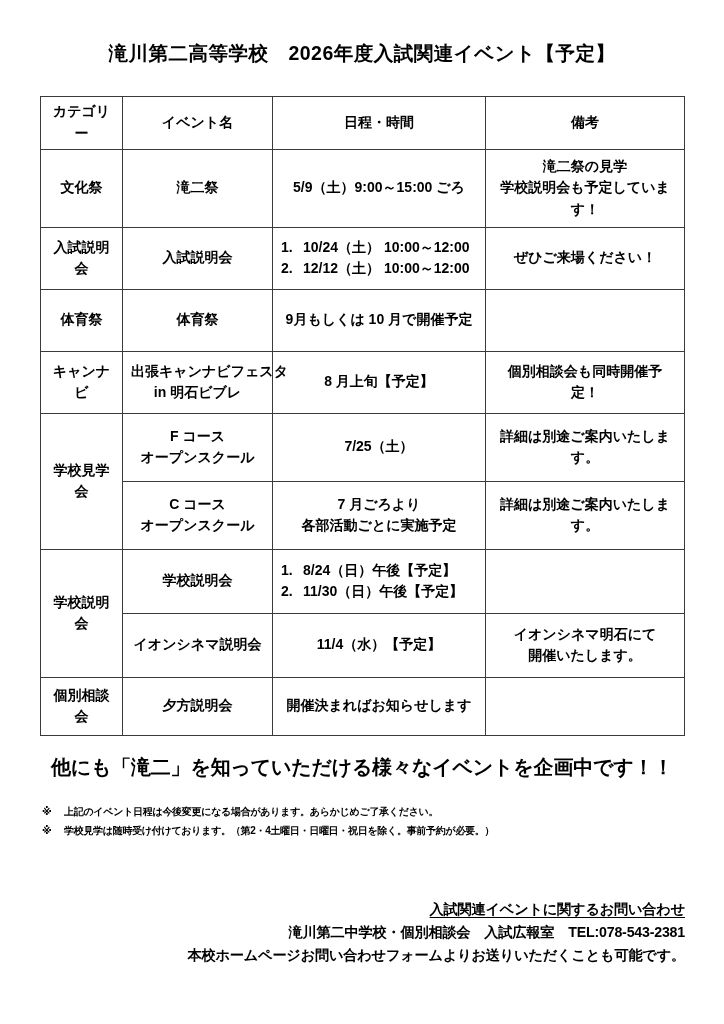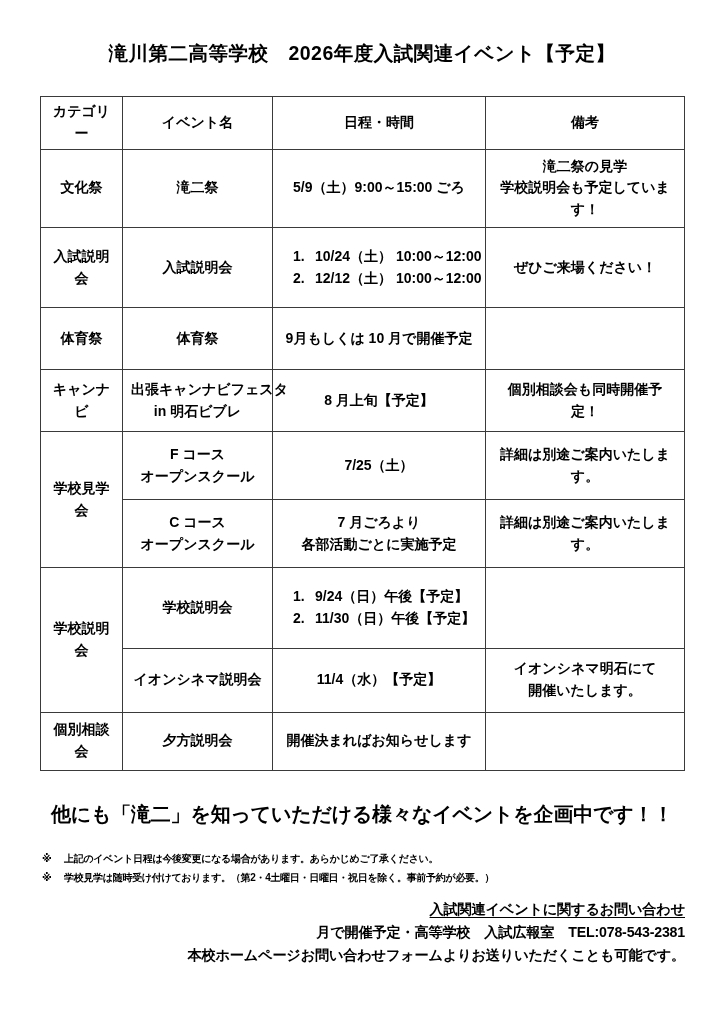--- a/index.html
+++ b/index.html
@@ -66,21 +66,21 @@
   .cell-note {
     text-align: left;
     padding-left: 10px;
   }
   .cell-date-list {
     text-align: center;
   }
   .date-list {
     display: inline-block;
     text-align: left;
-    margin: 12px;
+    margin: 0;
     padding: 0;
   }
   .date-list .line {
     white-space: nowrap;
   }
   .date-list .num {
     display: inline-block;
     width: 22px;
   }
   .multiline .l {
@@ -100,21 +100,21 @@
   .r-kengaku-c  td { height: 68px; }
   .r-setsumei-1 td { height: 64px; }
   .r-setsumei-2 td { height: 64px; }
   .r-kobetsu    td { height: 58px; }
 
   
   .tagline {
     text-align: center;
     font-size: 20px;
     font-weight: bold;
-    margin-top: 30px;
+    margin-top: 18px;
     letter-spacing: -0.2px;
     line-height: 1.3;
   }
 
   
   .notes {
     margin: 22px 0 16px 42px;
     font-size: 10px;
     font-weight: bold;
     line-height: 1.95;
@@ -234,21 +234,21 @@
             <span class="l">各部活動ごとに実施予定</span>
           </td>
           <td class="cell-note">詳細は別途ご案内いたします。</td>
         </tr>
 
         <tr class="r-setsumei-1">
           <td rowspan="2">学校説明会</td>
           <td>学校説明会</td>
           <td class="cell-date-list">
             <span class="date-list">
-              <span class="line"><span class="num">1.</span><span>9/24（日）午後【予定】</span></span>
+              <span class="line"><span class="num">1.</span><span>8/24（日）午後【予定】</span></span>
               <span class="line"><span class="num">2.</span><span>11/30（日）午後【予定】</span></span>
             </span>
           </td>
           <td class="cell-note"></td>
         </tr>
 
         <tr class="r-setsumei-2">
           <td>イオンシネマ説明会</td>
           <td>11/4（水）【予定】</td>
           <td class="cell-note note-multi">
@@ -273,18 +273,18 @@
   <div class="notes">
     <div class="note-line"><span class="mark">※</span><span>上記のイベント日程は今後変更になる場合があります。あらかじめご了承ください。</span></div>
     <div class="note-line"><span class="mark">※</span><span>学校見学は随時受け付けております。（第2・4土曜日・日曜日・祝日を除く。事前予約が必要。）</span></div>
   </div>
 
   <div class="footer">
     <span class="line">
       <span class="heading">入試関連イベントに関するお問い合わせ</span>
     </span>
     <span class="line">
-      <span>月で開催予定・高等学校</span><span class="gap"></span><span>入試広報室</span><span class="gap"></span><span>TEL:078-543-2381</span>
+      <span>滝川第二中学校・個別相談会</span><span class="gap"></span><span>入試広報室</span><span class="gap"></span><span>TEL:078-543-2381</span>
     </span>
     <span class="line">本校ホームページお問い合わせフォームよりお送りいただくことも可能です。</span>
   </div>
 
 </div>
 
 </body></html>

